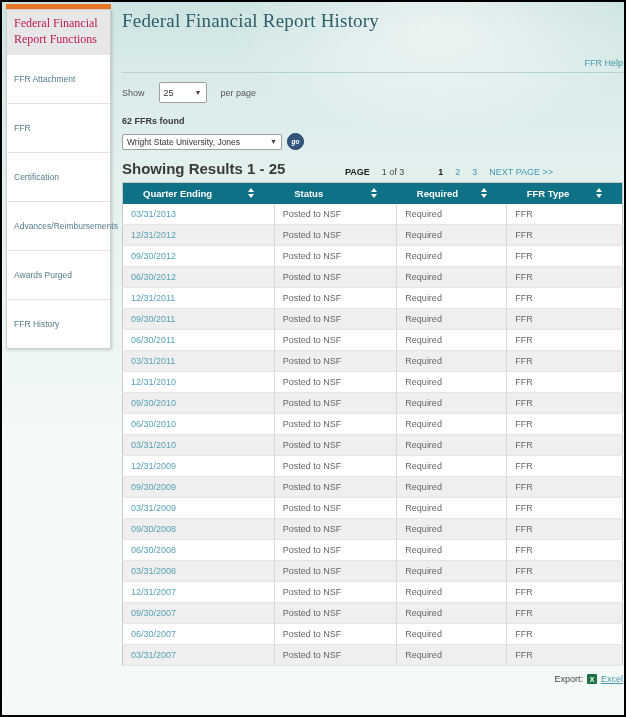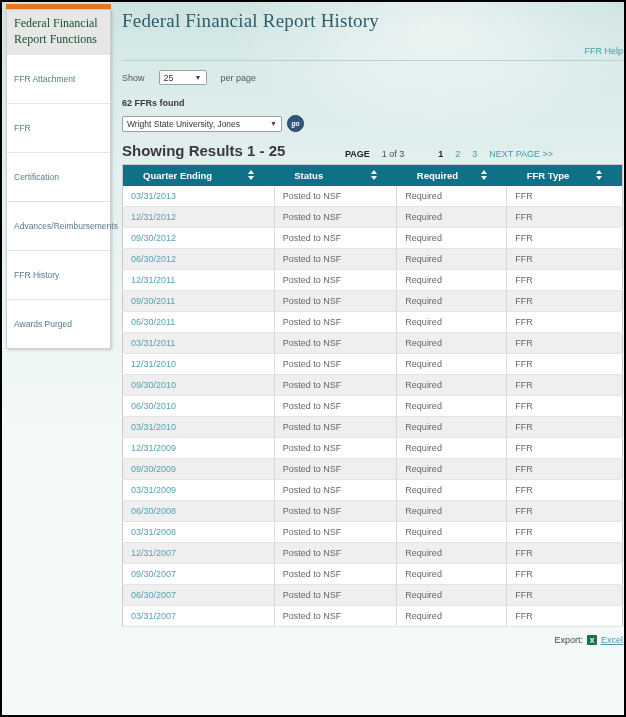--- a/index.html
+++ b/index.html
@@ -13,43 +13,43 @@
       linear-gradient(180deg, #cde3e1 0%, #d9ebe9 10%, #e9f4f2 35%, #f2f9f7 60%, #f4faf8 100%);
   }
 
   
   .sidebar { position:absolute; left:4px; top:2px; width:105px; }
   .sidebar-top-bar { height:5px; background:#e87722; }
   .sidebar-box { background:#fff; border:1px solid #cfcfcf; box-shadow:1px 1px 3px rgba(0,0,0,0.18); }
   .sidebar-title {
     background:#e7e7e7; padding:6px 7px 8px 7px;
     font-family:"Liberation Serif", serif; font-weight:normal;
-    font-size:12px; line-height:1.3; color:#14532d;
+    font-size:12px; line-height:1.3; color:#be185d;
   }
   .side-item {
     padding:19px 7px; font-size:8.5px; color:#527c89; cursor:pointer;
     border-top:1px solid #e3e3e3;
   }
   .side-item:first-child { border-top:none; }
 
   
   .main { position:absolute; left:120px; top:8px; width:501px; }
   .page-title {
     font-family:"Liberation Serif", serif; font-weight:normal;
     font-size:19px; color:#2e5d6b; letter-spacing:0.2px;
   }
-  .help-row { text-align:right; margin-top:14px; font-size:9px; }
+  .help-row { text-align:right; margin-top:26px; font-size:9px; }
   a.tlink { color:#4898ac; text-decoration:none; cursor:pointer; }
   .divider { border-bottom:1px solid #b9d2cf; margin-top:4px; }
 
   .show-row { margin-top:9px; font-size:9px; color:#555; display:flex; align-items:center; gap:14px; }
   .fake-select {
     display:inline-flex; align-items:center; justify-content:space-between;
     background:#fff; border:1px solid #9f9f9f; border-radius:2px;
-    height:15px; padding:0 4px; font-size:9px; color:#333; cursor:pointer;
+    height:21px; padding:0 4px; font-size:9px; color:#333; cursor:pointer;
   }
   .fake-select .caret { font-size:7px; color:#444; margin-left:5px; }
   .per-page-select { width:48px; }
 
   .found-row { margin-top:13px; font-size:9px; font-weight:bold; color:#3a3a3a; }
 
   .inst-row { margin-top:7px; display:flex; justify-content:flex-start; align-items:center; gap:5px; }
   .inst-select { width:160px; height:16px; font-size:8.5px; }
   .go-btn {
     width:17px; height:17px; border-radius:50%; background:#33567e; border:1px solid #24405f;
@@ -108,23 +108,23 @@
       <h2 class="sidebar-title">Federal Financial Report Functions</h2>
       <nav>
   <div class="side-item">FFR Attachment</div>
 
   <div class="side-item">FFR</div>
 
   <div class="side-item">Certification</div>
 
   <div class="side-item">Advances/Reimbursements</div>
 
+  <div class="side-item">Awards Purged</div>
+
   <div class="side-item">FFR History</div>
-
-  <div class="side-item">Awards Purged</div>
 </nav>
     </div>
   </aside>
 
   <main class="main">
     <h1 class="page-title">Federal Financial Report History</h1>
 
     <div class="help-row">
       <a class="tlink">FFR Help</a>
     </div>
@@ -305,20 +305,26 @@
 
 
   <tr>
     <td class="col-quarter"><a class="date-link">03/31/2009</a></td>
     <td class="col-status">Posted to NSF</td>
     <td class="col-required">Required</td>
     <td class="col-type">FFR</td>
   </tr>
 
 
+  <tr>
+    <td class="col-quarter"><a class="date-link">09/30/2008</a></td>
+    <td class="col-status">Posted to NSF</td>
+    <td class="col-required">Required</td>
+    <td class="col-type">FFR</td>
+  </tr>
 
   <tr>
     <td class="col-quarter"><a class="date-link">06/30/2008</a></td>
     <td class="col-status">Posted to NSF</td>
     <td class="col-required">Required</td>
     <td class="col-type">FFR</td>
   </tr>
 
   <tr>
     <td class="col-quarter"><a class="date-link">03/31/2008</a></td>

